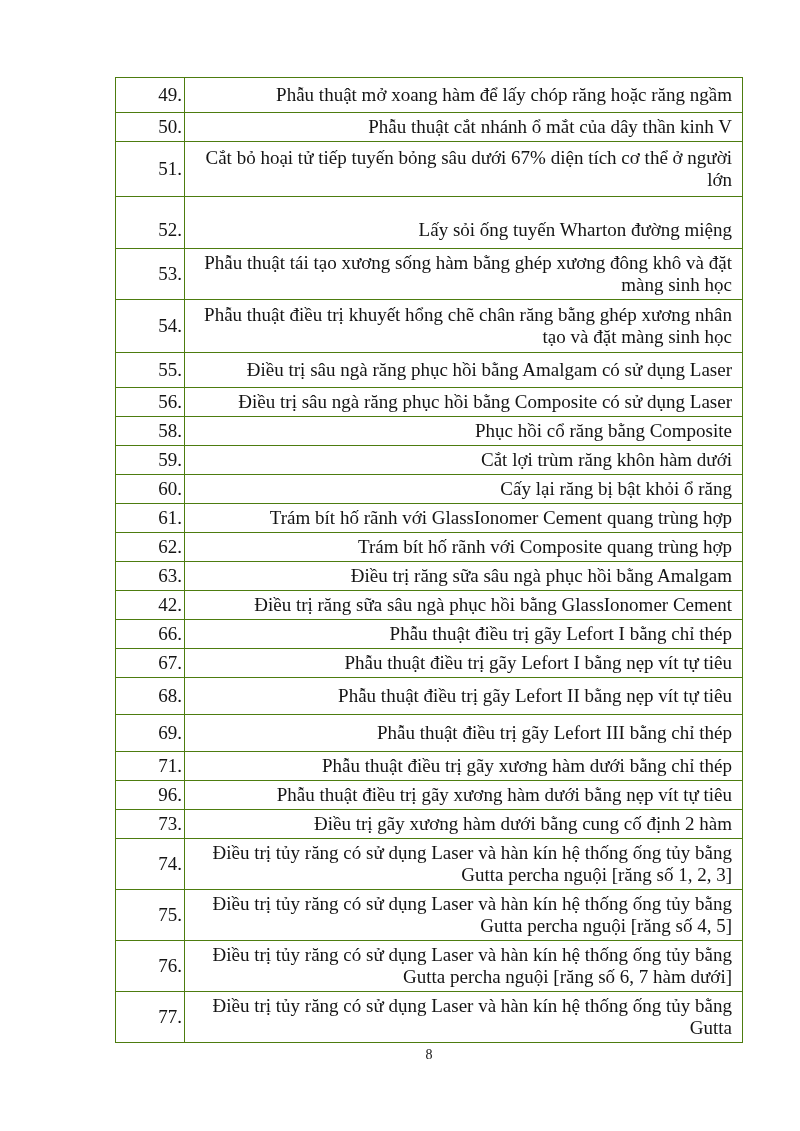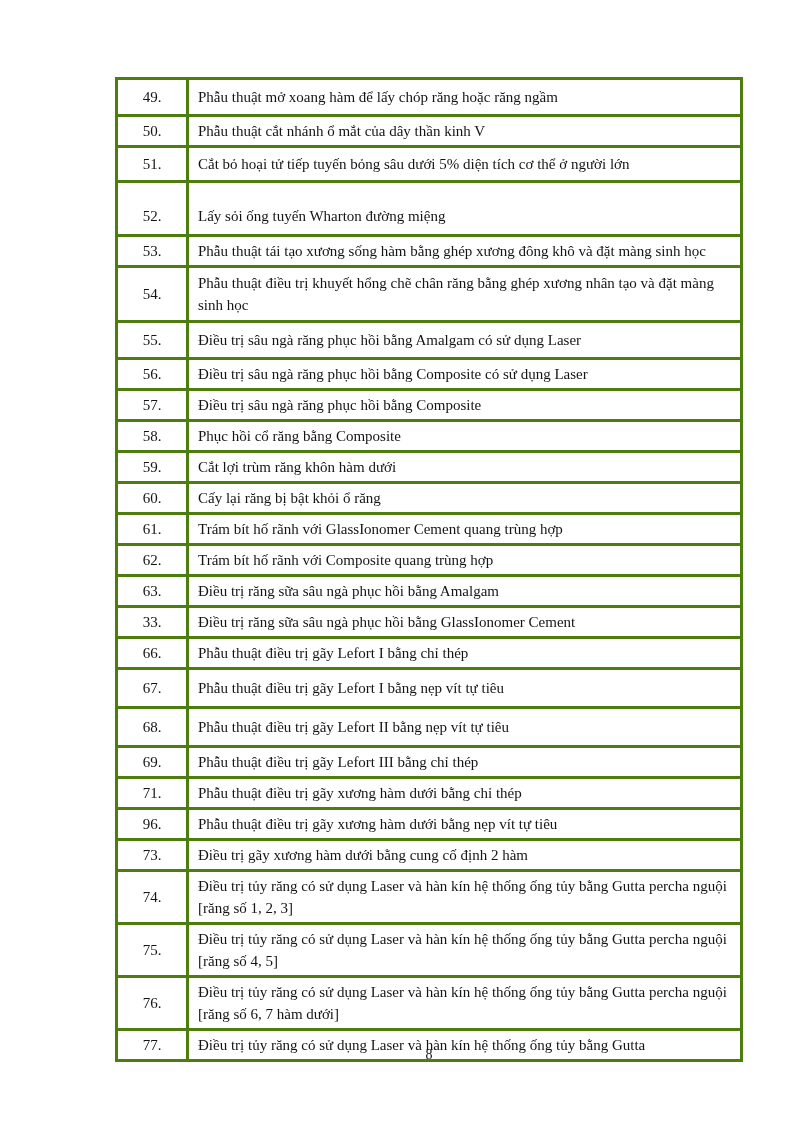--- a/index.html
+++ b/index.html
@@ -18,24 +18,25 @@
   }
   table.proc-table {
     position: absolute;
     left: 115px;
     top: 77px;
     width: 628px;
     border-collapse: collapse;
     table-layout: fixed;
   }
   table.proc-table td {
-    border: 3px solid #4d7c0f;
-    font-size: 15px;
+    border: 1px solid #4d7c0f;
+    font-size: 19px;
     line-height: 22px;
     vertical-align: middle;
+    text-align: right;
   }
   td.num {
     width: 64px;
     text-align: center;
     padding: 3px 2px;
   }
   td.txt {
     padding: 3px 10px 3px 9px;
   }
   
@@ -67,45 +68,41 @@
         <tr>
           <td class="num">49.</td>
           <td class="txt">Phẫu thuật mở xoang hàm để lấy chóp răng hoặc răng ngầm</td>
         </tr>
         <tr>
           <td class="num">50.</td>
           <td class="txt">Phẫu thuật cắt nhánh ổ mắt của dây thần kinh V</td>
         </tr>
         <tr>
           <td class="num">51.</td>
-          <td class="txt">Cắt bỏ hoại tử tiếp tuyến bỏng sâu dưới 5% diện tích cơ thể ở người lớn</td>
+          <td class="txt">Cắt bỏ hoại tử tiếp tuyến bỏng sâu dưới 67% diện tích cơ thể ở người lớn</td>
         </tr>
         <tr>
           <td class="num">52.</td>
           <td class="txt">Lấy sỏi ống tuyến Wharton đường miệng</td>
         </tr>
         <tr>
           <td class="num">53.</td>
           <td class="txt">Phẫu thuật tái tạo xương sống hàm bằng ghép xương đông khô và đặt màng sinh học</td>
         </tr>
         <tr>
           <td class="num">54.</td>
           <td class="txt">Phẫu thuật điều trị khuyết hổng chẽ chân răng bằng ghép xương nhân tạo và đặt màng sinh học</td>
         </tr>
         <tr>
           <td class="num">55.</td>
           <td class="txt">Điều trị sâu ngà răng phục hồi bằng Amalgam có sử dụng Laser</td>
         </tr>
         <tr>
           <td class="num">56.</td>
           <td class="txt">Điều trị sâu ngà răng phục hồi bằng Composite có sử dụng Laser</td>
-        </tr>
-        <tr>
-          <td class="num">57.</td>
-          <td class="txt">Điều trị sâu ngà răng phục hồi bằng Composite</td>
         </tr>
         <tr>
           <td class="num">58.</td>
           <td class="txt">Phục hồi cổ răng bằng Composite</td>
         </tr>
         <tr>
           <td class="num">59.</td>
           <td class="txt">Cắt lợi trùm răng khôn hàm dưới</td>
         </tr>
         <tr>
@@ -118,21 +115,21 @@
         </tr>
         <tr>
           <td class="num">62.</td>
           <td class="txt">Trám bít hố rãnh với Composite quang trùng hợp</td>
         </tr>
         <tr>
           <td class="num">63.</td>
           <td class="txt">Điều trị răng sữa sâu ngà phục hồi bằng Amalgam</td>
         </tr>
         <tr>
-          <td class="num">33.</td>
+          <td class="num">42.</td>
           <td class="txt">Điều trị răng sữa sâu ngà phục hồi bằng GlassIonomer Cement</td>
         </tr>
         <tr>
           <td class="num">66.</td>
           <td class="txt">Phẫu thuật điều trị gãy Lefort I bằng chỉ thép</td>
         </tr>
         <tr>
           <td class="num">67.</td>
           <td class="txt">Phẫu thuật điều trị gãy Lefort I bằng nẹp vít tự tiêu</td>
         </tr>

